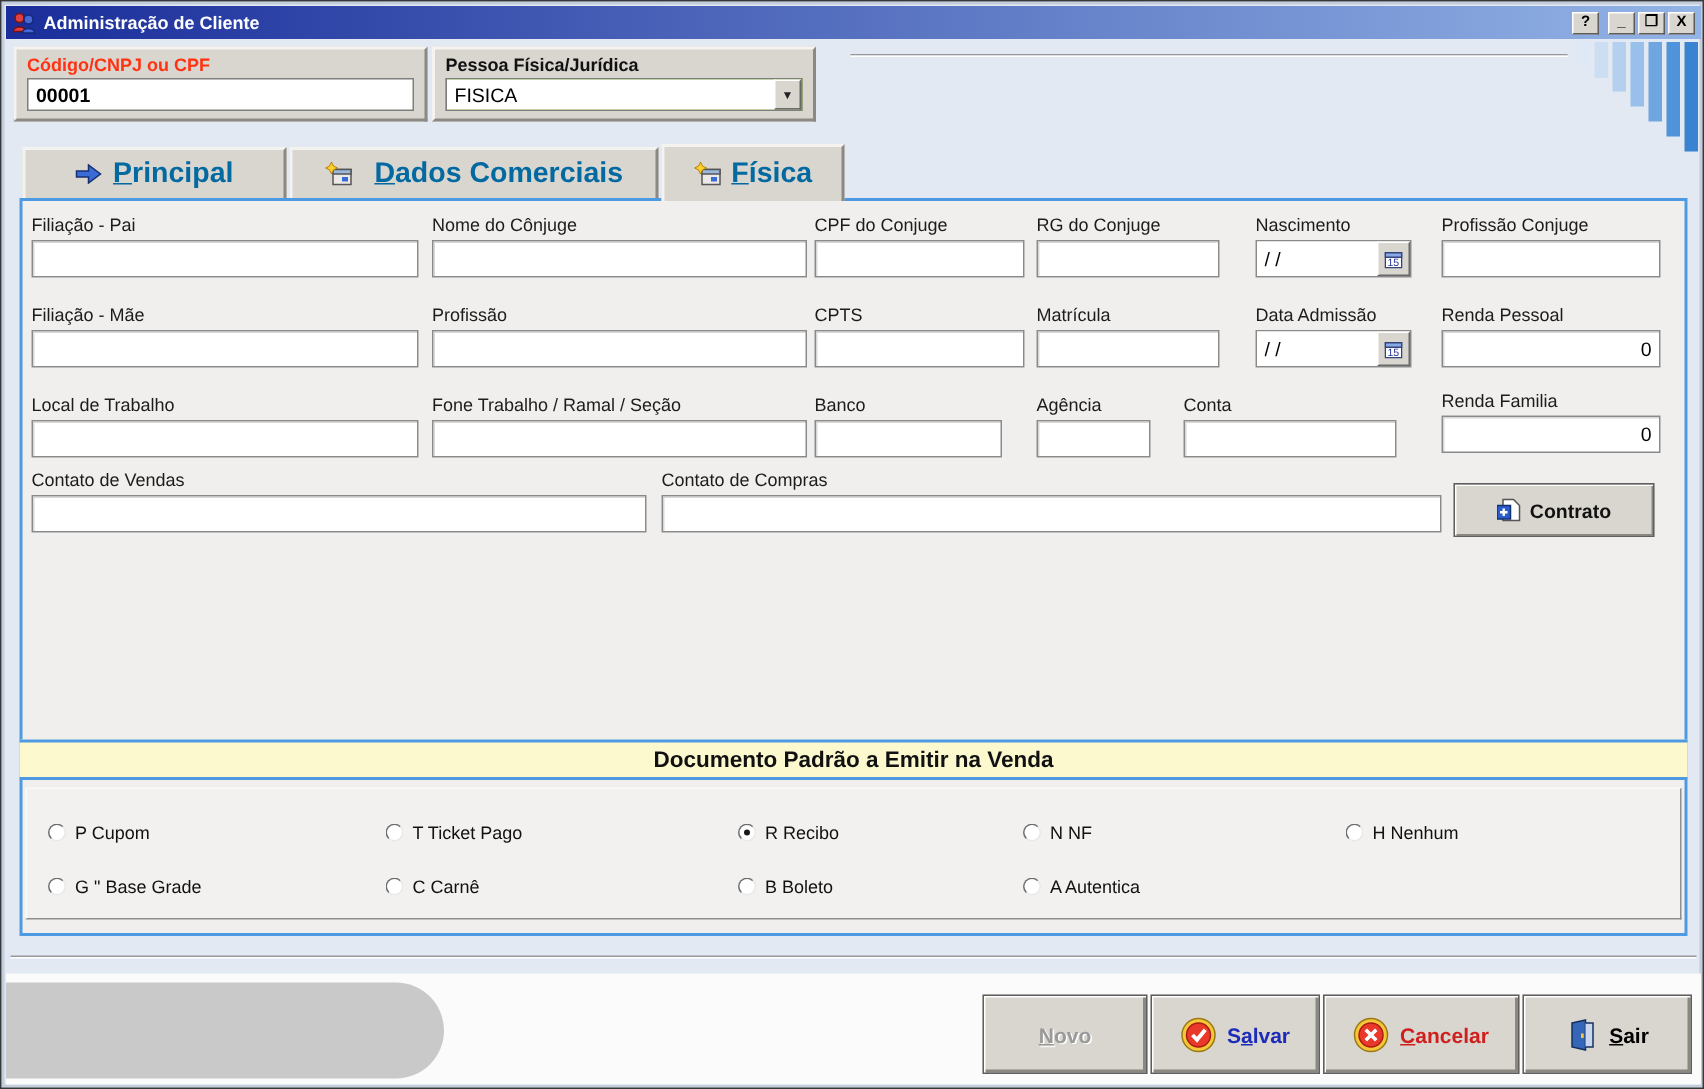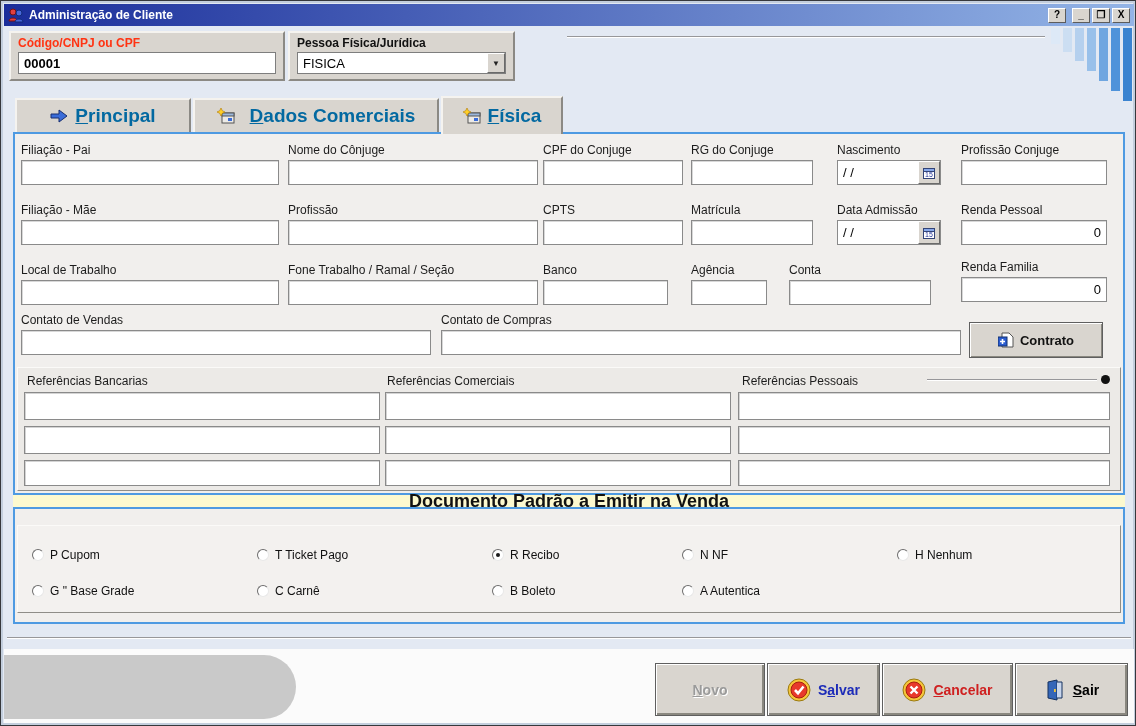--- a/index.html
+++ b/index.html
@@ -59,24 +59,24 @@
           font:bold 13px "Liberation Sans", sans-serif; color:#111; cursor:default; }
   
   .refpanel { position:absolute; left:2px; top:233px; width:1104px; height:124px;
               background:#eceae7; border:1px solid; border-color:#fbfaf8 #8f8d88 #8f8d88 #fbfaf8; }
   .refpanel .lbl { position:absolute; margin:0; }
   .refpanel input { position:absolute; border:1px solid #8a8a8a; background:#fff;
                     box-shadow:inset 1px 1px 0 #d4d4d4; font:13px "Liberation Sans", sans-serif; padding:2px 5px; }
   .refline { position:absolute; left:909px; top:11px; width:170px; }
   .refdot { position:absolute; left:1083px; top:7px; width:9px; height:9px; background:#111; border-radius:50%; }
   
-  .ybar { position:absolute; left:-2px; top:359px; width:1112px; height:16px;
+  .ybar { position:absolute; left:-2px; top:359px; width:1112px; height:27px;
           background:#fcf9cf; border-top:2px solid #4e9ae2; border-bottom:2px solid #4e9ae2;
           display:flex; align-items:center; justify-content:center;
-          font-size:18px; font-weight:bold; color:#111; }
+          font-size:15px; font-weight:bold; color:#111; }
   
   .radpanel { position:absolute; left:2px; top:391px; width:1104px; height:88px;
               background:#f3f1ef; border:1px solid; border-color:#fbfaf8 #8f8d88 #8f8d88 #fbfaf8; }
   .ropt { position:absolute; display:flex; align-items:center; gap:6px; font-size:12px; color:#111; cursor:default; }
   .rd { width:12px; height:12px; border-radius:50%; background:#fff; border:1px solid;
         border-color:#6c6c6c #e8e8e8 #e8e8e8 #6c6c6c; position:relative; flex:0 0 auto; }
   .rd.sel::after { content:""; position:absolute; left:3px; top:3px; width:4px; height:4px;
                    border-radius:50%; background:#1a1a1a; }
   
   .bgroove { position:absolute; left:6px; top:636px; width:1124px; }
@@ -107,21 +107,21 @@
     <div class="wbtn help">?</div>
     <div class="wbtn">_</div>
     <div class="wbtn">❐</div>
     <div class="wbtn">X</div>
   </div>
 
   <div class="hp" style="left:8px;width:276px;">
     <span class="hlbl req">Código/CNPJ ou CPF</span>
     <input value="00001" style="">
   </div>
-  <div class="hp" style="left:287px;width:227px;">
+  <div class="hp" style="left:287px;width:256px;">
     <span class="hlbl">Pessoa Física/Jurídica</span>
     <div class="combo">
       <input value="FISICA" style="">
       <div class="combo-btn">▼</div>
     </div>
   </div>
 
   <div class="groove" style="position:absolute;left:566px;top:35px;width:478px;"></div>
 
   <div>
@@ -264,39 +264,20 @@
     </div>
     <div class="pbtn" style="left:954px;top:170px;width:134px;height:36px;margin-top:18px;">
       <svg width="16" height="16">
         <path d="M4 1 h7 l4 4 v10 h-11 z" fill="#fff" stroke="#555"></path>
         <rect x="0" y="5" width="9" height="9" fill="#2b5cd0" stroke="#12306e"></rect>
         <path d="M2 9.5 h5 M4.5 7 v5" stroke="#fff" stroke-width="1.6"></path>
       </svg>
       <span>Contrato</span>
     </div>
 
-    <div class="refpanel">
-      <span class="lbl" style="left:9px;top:6px;">Referências Bancarias</span>
-      <span class="lbl" style="left:369px;top:6px;">Referências Comerciais</span>
-      <span class="lbl" style="left:724px;top:6px;">Referências Pessoais</span>
-      <div class="groove refline"></div>
-      <div class="refdot"></div>
-
-      <input style="left: 6px; top: 24px; width: 356px; height: 28px;" value="">
-      <input style="left: 367px; top: 24px; width: 346px; height: 28px;" value="">
-      <input style="left: 720px; top: 24px; width: 372px; height: 28px;" value="">
-
-      <input style="left: 6px; top: 58px; width: 356px; height: 28px;" value="">
-      <input style="left: 367px; top: 58px; width: 346px; height: 28px;" value="">
-      <input style="left: 720px; top: 58px; width: 372px; height: 28px;" value="">
-
-      <input style="left: 6px; top: 92px; width: 356px; height: 26px;" value="">
-      <input style="left: 367px; top: 92px; width: 346px; height: 26px;" value="">
-      <input style="left: 720px; top: 92px; width: 372px; height: 26px;" value="">
-    </div>
 
     <div class="ybar">
       <span>Documento Padrão a Emitir na Venda</span>
     </div>
 
     <div class="radpanel">
       <div class="ropt" style="left:14px;top:22px;">
         <span class="rd"></span>
         <span>P Cupom</span>
       </div>

